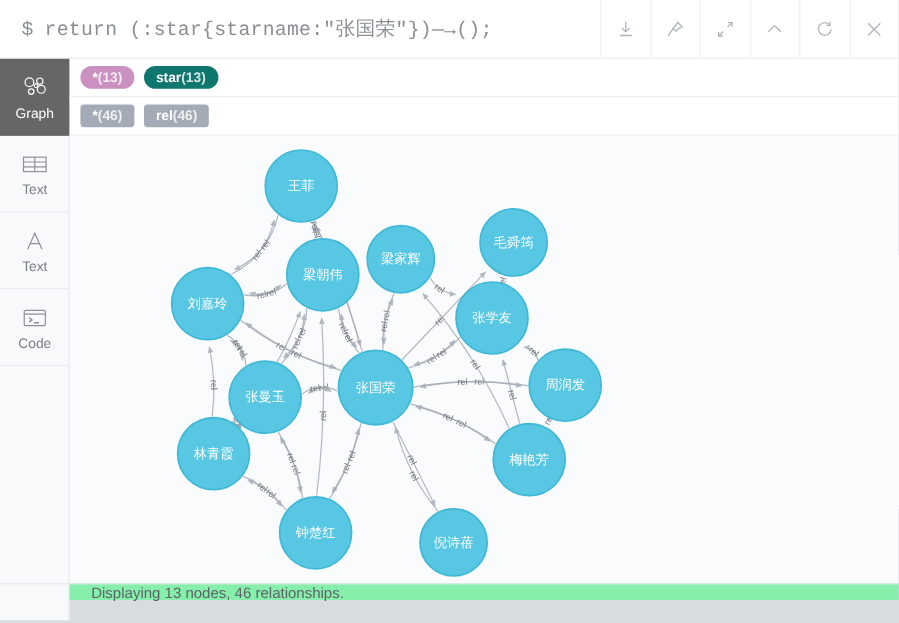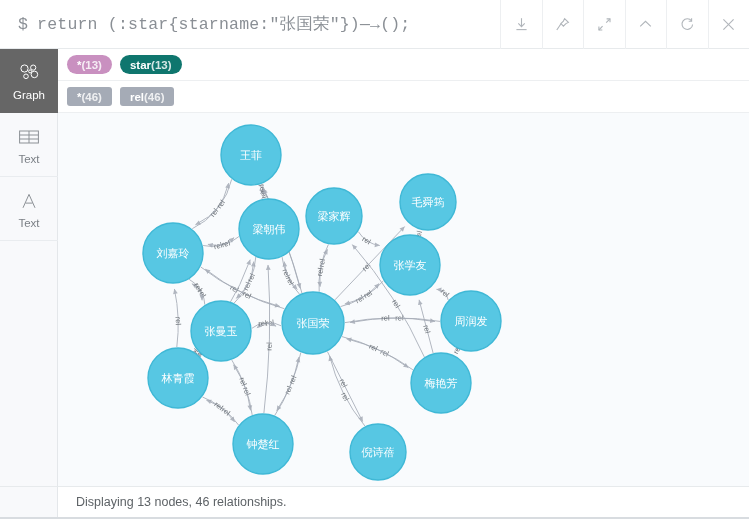--- a/index.html
+++ b/index.html
@@ -168,22 +168,22 @@
     text-anchor: middle;
     dominant-baseline: central;
     pointer-events: none;
   }
 
   
   .status-bar {
     position: absolute;
     left: 58px; top: 486px;
     width: 691px;
-    height: 31px;
-    background: #ffffff;
+    height: 14px;
+    background: #86efac;
     border-top: 1px solid #E7EAEC;
     display: flex;
     align-items: center;
     padding-left: 18px;
   }
   .status-text {
     font-size: 12.5px;
     color: #5E6367;
   }
   .status-left-pad {
@@ -279,20 +279,31 @@
       <div class="si-label">Text</div>
     </div>
     <div class="side-item">
       <div class="si-icon">
         <svg width="20" height="20" viewBox="0 0 20 20" fill="none" stroke="currentColor" stroke-width="1">
           <path d="M4.0 16.8 L10.0 3.4 L16.0 16.8"></path>
             <path d="M6.5 12.1 H13.5"></path>
         </svg>
       </div>
       <div class="si-label">Text</div>
+    </div>
+    <div class="side-item">
+      <div class="si-icon">
+        <svg width="22" height="18" viewBox="0 0 22 18" fill="none" stroke="currentColor" stroke-width="1">
+          <rect x="2.2" y="2.6" width="17.6" height="12.8" rx="1"></rect>
+          <path d="M2.2 5.8 H19.8"></path>
+          <path d="M6.2 8.6 L8.6 10.6 L6.2 12.6" stroke-width="1.2"></path>
+          <path d="M10.2 13.0 H14.4" stroke-width="1.2"></path>
+        </svg>
+      </div>
+      <div class="si-label">Code</div>
     </div>
   </div>
 
   <div class="legend">
     <div class="legend-row">
       <span class="chip node-any">
         <b>*</b>
           <span class="cnt">(13)</span>
       </span>
       <span class="chip node-star">

